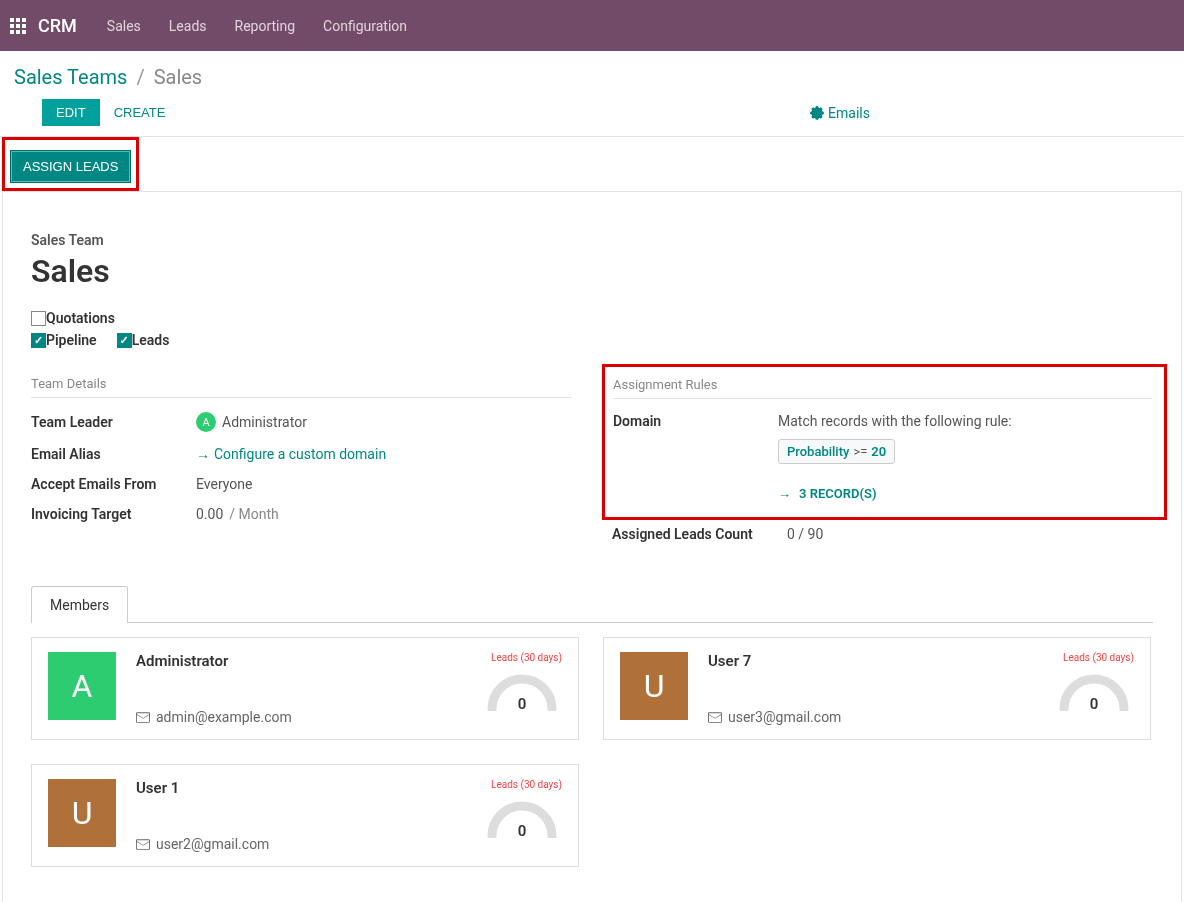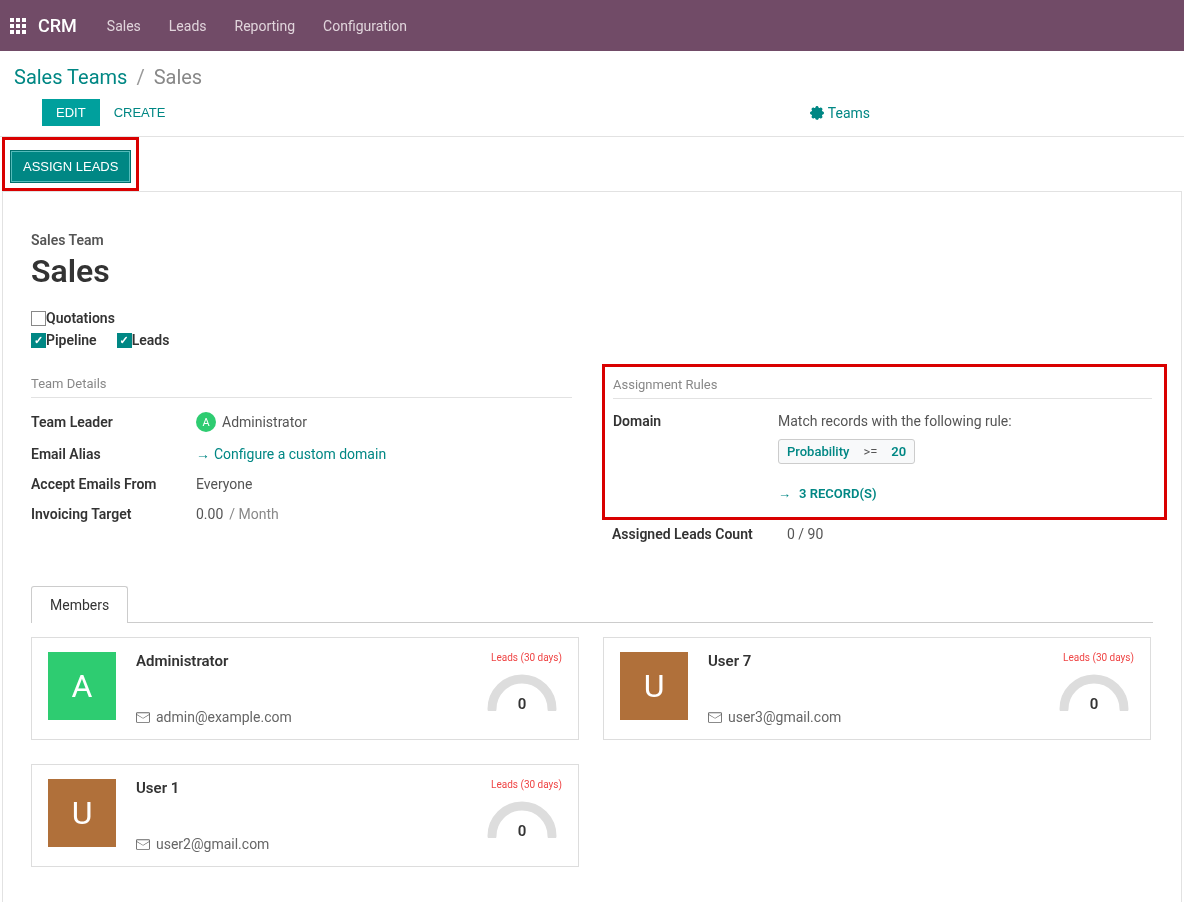--- a/index.html
+++ b/index.html
@@ -49,21 +49,21 @@
 .field-row { display: flex; margin-bottom: 14px; align-items: center; }
 .field-label { width: 165px; font-weight: 600; font-size: 14px; color: #333; }
 .field-value { flex: 1; color: #555; font-size: 14px; display: flex; align-items: center; gap: 6px; }
 
 .avatar-badge { width: 20px; height: 20px; border-radius: 50%; background: #2ecc71; color: #fff; display: inline-flex; align-items: center; justify-content: center; font-size: 11px; }
 
 .link-teal { color: #008784; cursor: pointer; text-decoration: none; display: inline-flex; align-items: center; gap: 4px; }
 
 .highlight-box-2 { border: 3px solid #d90000; padding: 10px 12px 2px 8px; margin: -12px -14px 6px -10px; }
 
-.domain-pill { display: inline-flex; align-items: center; border: 1px solid #ccc; border-radius: 3px; padding: 4px 8px; font-size: 13px; background: #f8f9fa; gap: 14px; }
+.domain-pill { display: inline-flex; align-items: center; border: 1px solid #ccc; border-radius: 3px; padding: 4px 8px; font-size: 13px; background: #f8f9fa; gap: 4px; }
 .domain-pill .field { color: #008784; font-weight: 500; }
 .domain-pill .op { color: #555; }
 .domain-pill .val { color: #008784; font-weight: 600; }
 
 .records-link { color: #008784; font-weight: 600; font-size: 13px; cursor: pointer; display: inline-flex; align-items: center; gap: 8px; margin-top: 12px; }
 .arrow-icon { font-weight: bold; }
 
 .tabs { margin-top: 30px; }
 .tab-header { display: flex; border-bottom: 1px solid #ccc; }
 .tab { padding: 10px 18px; border: 1px solid #ccc; border-bottom: none; background: #fff; margin-bottom: -1px; border-radius: 3px 3px 0 0; cursor: pointer; font-size: 14px; }
@@ -115,21 +115,21 @@
 
 <div class="action-bar">
   <button class="btn-edit">EDIT</button>
   <button class="btn-create">CREATE</button>
   <div class="action-spacer"></div>
   <div class="action-menu">
     <svg class="gear-icon" viewBox="0 0 16 16" fill="#008784">
         <path d="M8 4.754a3.246 3.246 0 1 0 0 6.492 3.246 3.246 0 0 0 0-6.492zM5.754 8a2.246 2.246 0 1 1 4.492 0 2.246 2.246 0 0 1-4.492 0z"></path>
         <path d="M9.796 1.343c-.527-1.79-3.065-1.79-3.592 0l-.094.319a.873.873 0 0 1-1.255.52l-.292-.16c-1.64-.892-3.433.902-2.54 2.541l.159.292a.873.873 0 0 1-.52 1.255l-.319.094c-1.79.527-1.79 3.065 0 3.592l.319.094a.873.873 0 0 1 .52 1.255l-.16.292c-.892 1.64.901 3.434 2.541 2.54l.292-.159a.873.873 0 0 1 1.255.52l.094.319c.527 1.79 3.065 1.79 3.592 0l.094-.319a.873.873 0 0 1 1.255-.52l.292.16c1.64.893 3.434-.902 2.54-2.541l-.159-.292a.873.873 0 0 1 .52-1.255l.319-.094c1.79-.527 1.79-3.065 0-3.592l-.319-.094a.873.873 0 0 1-.52-1.255l.16-.292c.893-1.64-.902-3.433-2.541-2.54l-.292.159a.873.873 0 0 1-1.255-.52l-.094-.319z"></path>
       </svg>
-    <span>Teams</span>
+    <span>Emails</span>
   </div>
 </div>
 
 <div class="divider"></div>
 
 <div class="highlight-box-1">
   <button class="btn-assign">ASSIGN LEADS</button>
 </div>
 
 <div class="form-view">

